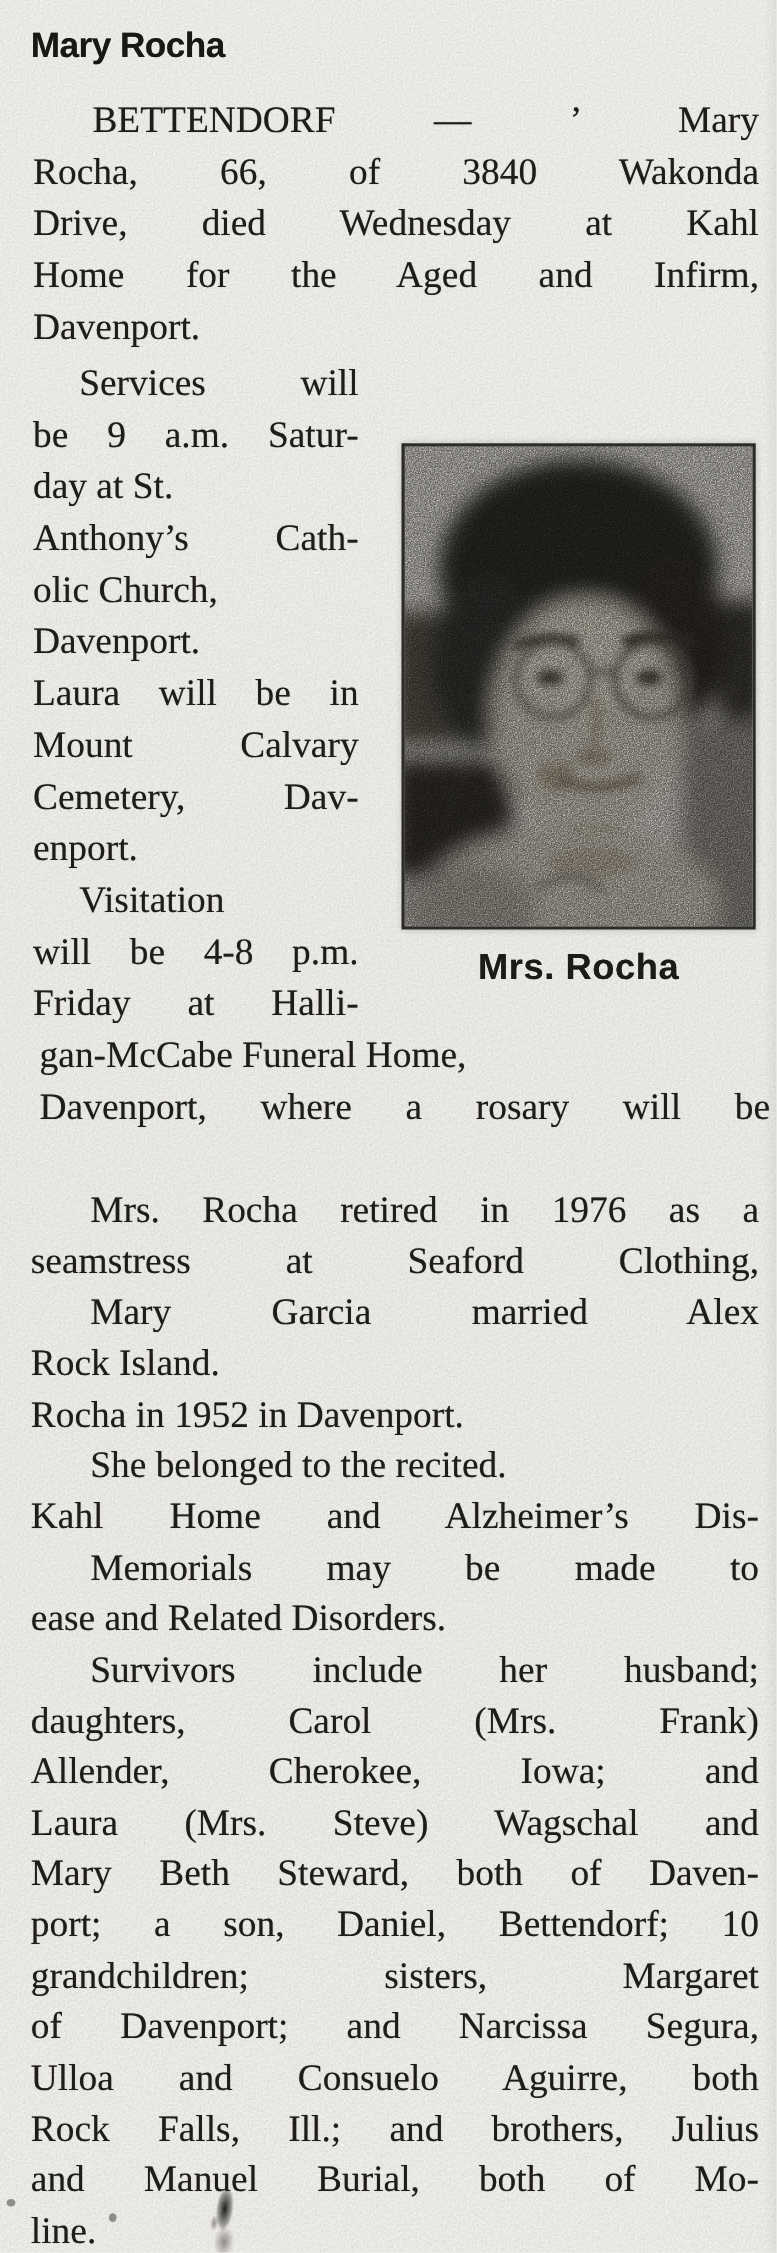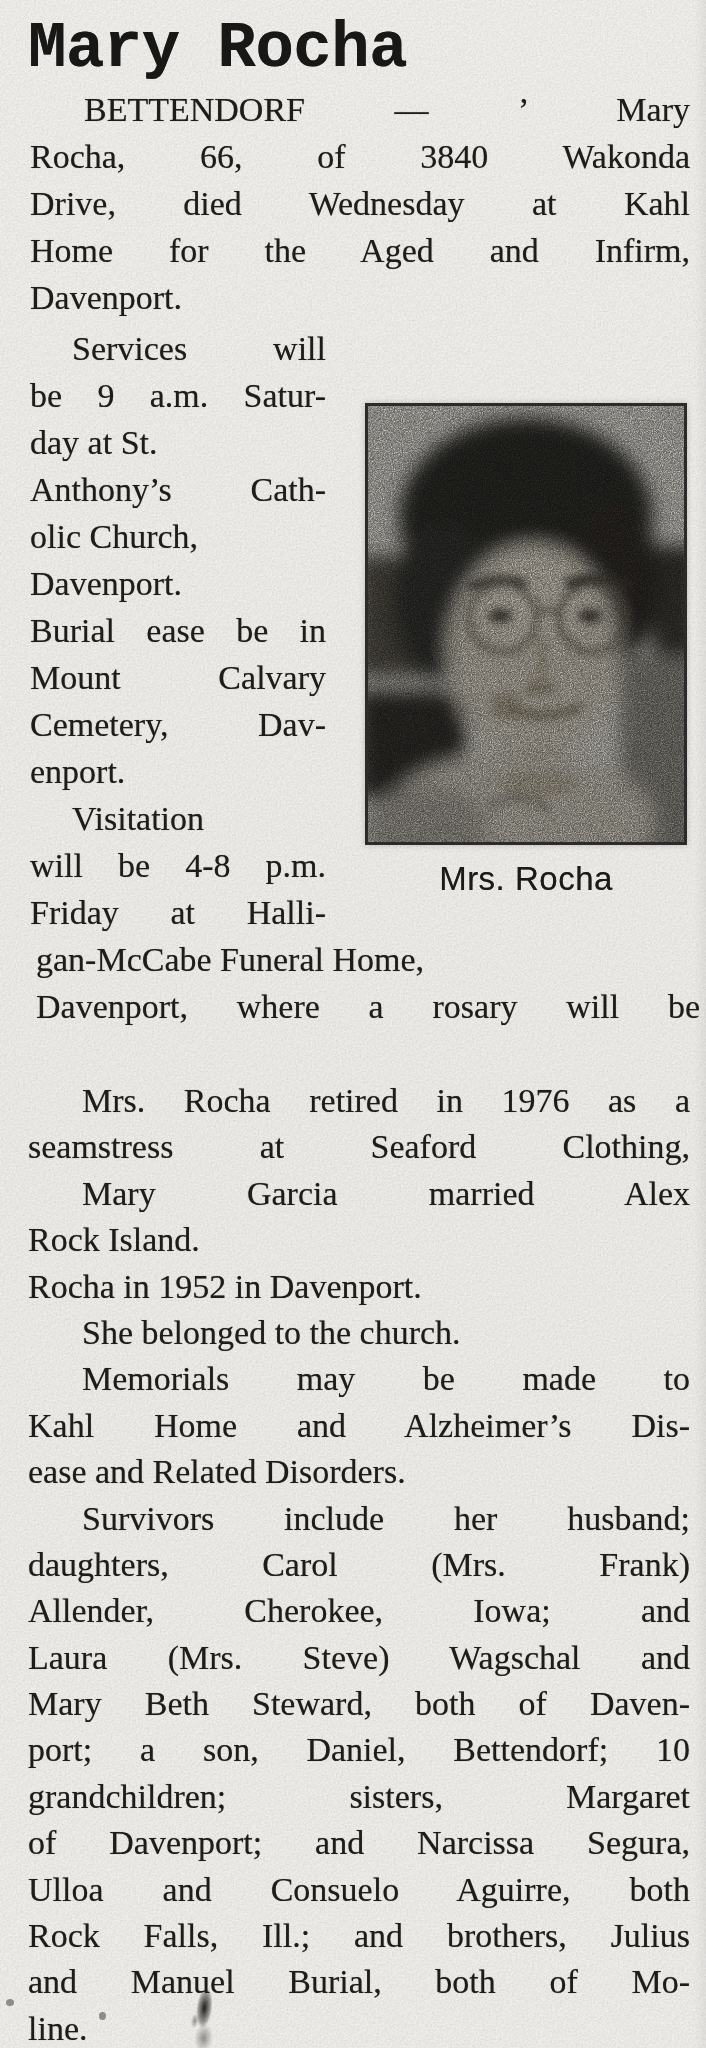--- a/index.html
+++ b/index.html
@@ -17,23 +17,23 @@
     overflow:hidden;
     font-family:"Liberation Serif","DejaVu Serif",serif;
     color:var(--ink);
   }
   .edge-shade{
     position:absolute;top:0;right:0;width:12px;height:100%;
     background:linear-gradient(90deg,rgba(120,120,120,0) 0%,rgba(120,120,120,0.10) 100%);
     pointer-events:none;
   }
   .title{
-    position:absolute;left:28px;top:14px;margin:0;
-    font-family:Liberation Mono, monospace;
-    font-weight:700;font-size:64px;line-height:1.1;
+    position:absolute;left:28px;top:24px;margin:0;
+    font-family:Liberation Sans, sans-serif;
+    font-weight:700;font-size:32px;line-height:1.1;
     letter-spacing:-0.5px;color:#191918;
     text-shadow:0 0 0.6px rgba(25,25,24,0.7);
   }
   .block{position:absolute;}
   .line{
     height:var(--lh);line-height:var(--lh);
     font-size:34px;
     text-align:justify;text-align-last:justify;
     white-space:nowrap;
     text-shadow:0 0 0.7px rgba(31,30,28,0.55);
@@ -49,21 +49,21 @@
     position:absolute;left:365px;top:403px;margin:0;
     width:316px;height:436px;
     border:3px solid var(--photo-border);
     background:#d7d4cd;
     box-shadow:0 0 6px rgba(60,60,60,0.25);
   }
   .photo svg{display:block;}
   .caption{
     position:absolute;left:365px;top:860px;width:322px;
     font-family:"Liberation Sans","DejaVu Sans",sans-serif;
-    font-weight:400;font-size:33px;text-align:center;
+    font-weight:700;font-size:33px;text-align:center;
     color:#1c1c1b;letter-spacing:0.5px;
     text-shadow:0 0 0.6px rgba(28,28,27,0.7);
   }
   .smudge{
     position:absolute;left:186px;top:1988px;width:36px;height:62px;
     background:
       radial-gradient(10px 26px at 17px 20px, rgba(18,18,16,0.95), rgba(30,30,28,0.35) 60%, rgba(0,0,0,0) 78%),
       radial-gradient(13px 20px at 20px 50px, rgba(70,68,64,0.55), rgba(0,0,0,0) 72%),
       radial-gradient(5px 10px at 9px 34px, rgba(50,48,45,0.5), rgba(0,0,0,0) 75%);
     transform:rotate(7deg);
@@ -97,21 +97,21 @@
       <div class="line nj">Davenport.</div>
     </div>
 
   <div class="block" id="block-narrow">
       <div class="line ind">Services will</div>
       <div class="line">be 9 a.m. Satur-</div>
       <div class="line nj">day at St.</div>
       <div class="line">Anthony’s Cath-</div>
       <div class="line nj">olic Church,</div>
       <div class="line nj">Davenport.</div>
-      <div class="line">Burial ease be in</div>
+      <div class="line">Laura will be in</div>
       <div class="line">Mount Calvary</div>
       <div class="line">Cemetery, Dav-</div>
       <div class="line nj">enport.</div>
       <div class="line nj ind">Visitation</div>
       <div class="line">will be 4-8 p.m.</div>
       <div class="line">Friday at Halli-</div>
     </div>
 
   <figure class="photo">
     <svg width="316" height="436" viewBox="0 0 316 436" xmlns="http://www.w3.org/2000/svg">
@@ -167,23 +167,23 @@
       <div class="line nj">gan-McCabe Funeral Home,</div>
       <div class="line">Davenport, where a rosary will be</div>
     </div>
 
   <div class="block" id="block-rest">
       <div class="line ind">Mrs. Rocha retired in 1976 as a</div>
       <div class="line">seamstress at Seaford Clothing,</div>
       <div class="line ind">Mary Garcia married Alex</div>
       <div class="line nj">Rock Island.</div>
       <div class="line nj">Rocha in 1952 in Davenport.</div>
-      <div class="line nj ind">She belonged to the church.</div>
+      <div class="line nj ind">She belonged to the recited.</div>
+      <div class="line">Kahl Home and Alzheimer’s Dis-</div>
       <div class="line ind">Memorials may be made to</div>
-      <div class="line">Kahl Home and Alzheimer’s Dis-</div>
       <div class="line nj">ease and Related Disorders.</div>
       <div class="line ind">Survivors include her husband;</div>
       <div class="line">daughters, Carol (Mrs. Frank)</div>
       <div class="line">Allender, Cherokee, Iowa; and</div>
       <div class="line">Laura (Mrs. Steve) Wagschal and</div>
       <div class="line">Mary Beth Steward, both of Daven-</div>
       <div class="line">port; a son, Daniel, Bettendorf; 10</div>
       <div class="line">grandchildren; sisters, Margaret</div>
       <div class="line">of Davenport; and Narcissa Segura,</div>
       <div class="line">Ulloa and Consuelo Aguirre, both</div>

